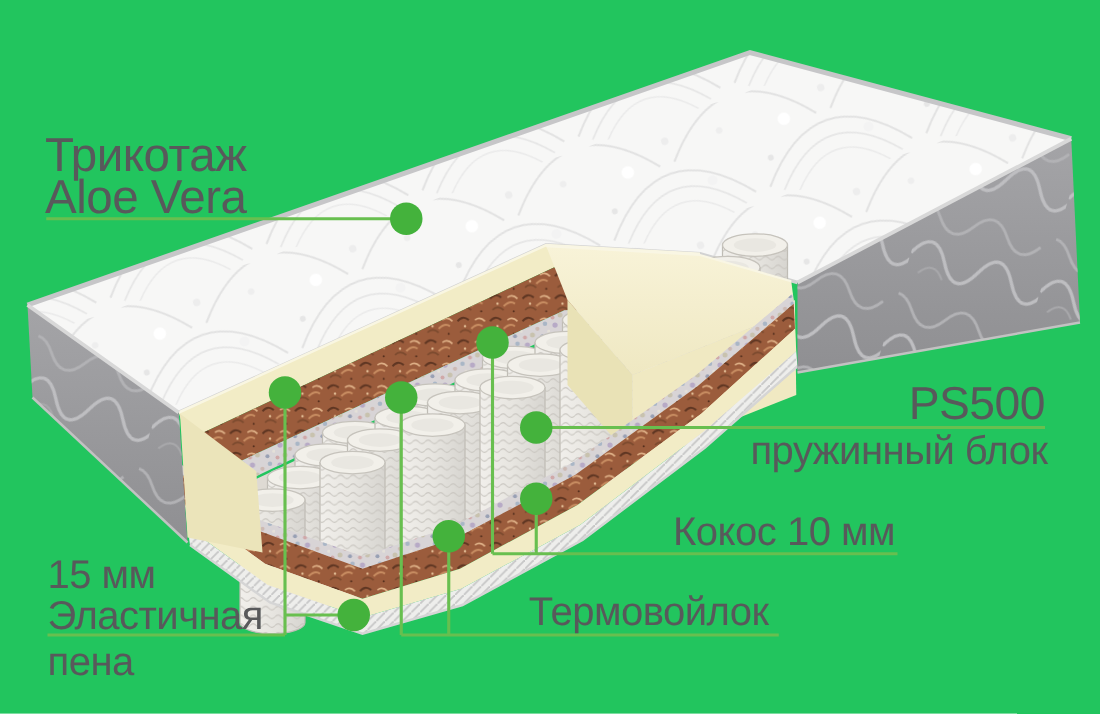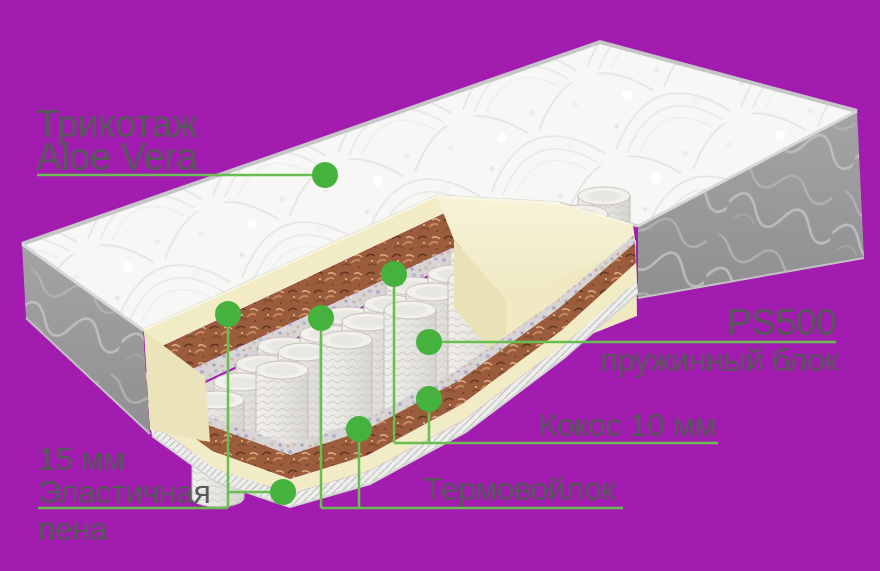--- a/index.html
+++ b/index.html
@@ -1,17 +1,17 @@
 <!DOCTYPE html>
 <html><head>
 <meta charset="utf-8">
 <style>
   html,body{margin:0;padding:0;background:#ffffff;}
   .stage{
-    position:relative;width:880px;height:571px;background:#a21caf;
+    position:relative;width:880px;height:571px;background:#22c55e;
     overflow:hidden;font-family:"Liberation Sans",sans-serif;
   }
   svg{position:absolute;left:0;top:0;display:block;}
   .lbl{
     fill:#58595b;
     font-family:"Liberation Sans",sans-serif;
     letter-spacing:-0.4px;
   }
   .lbl-big{font-size:38px;}
   .lbl-med{font-size:32px;}

